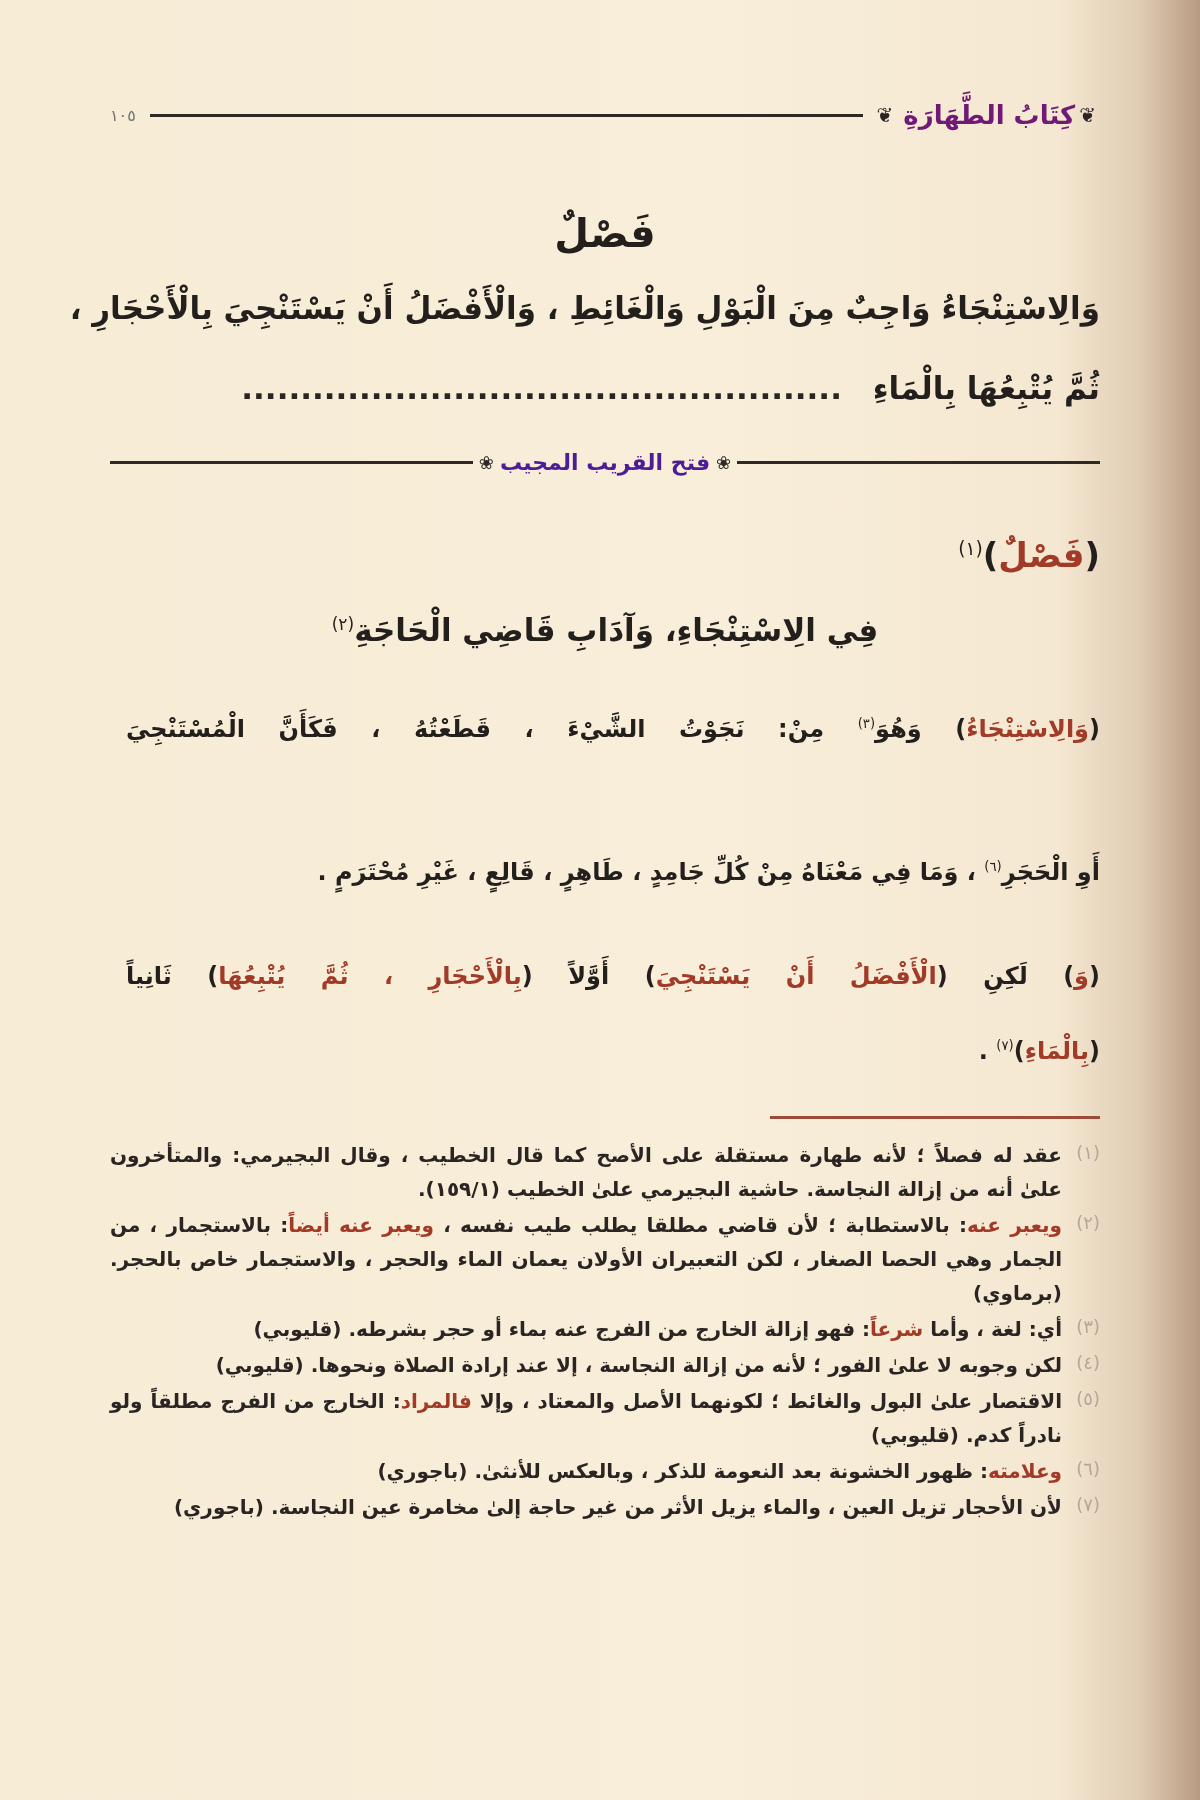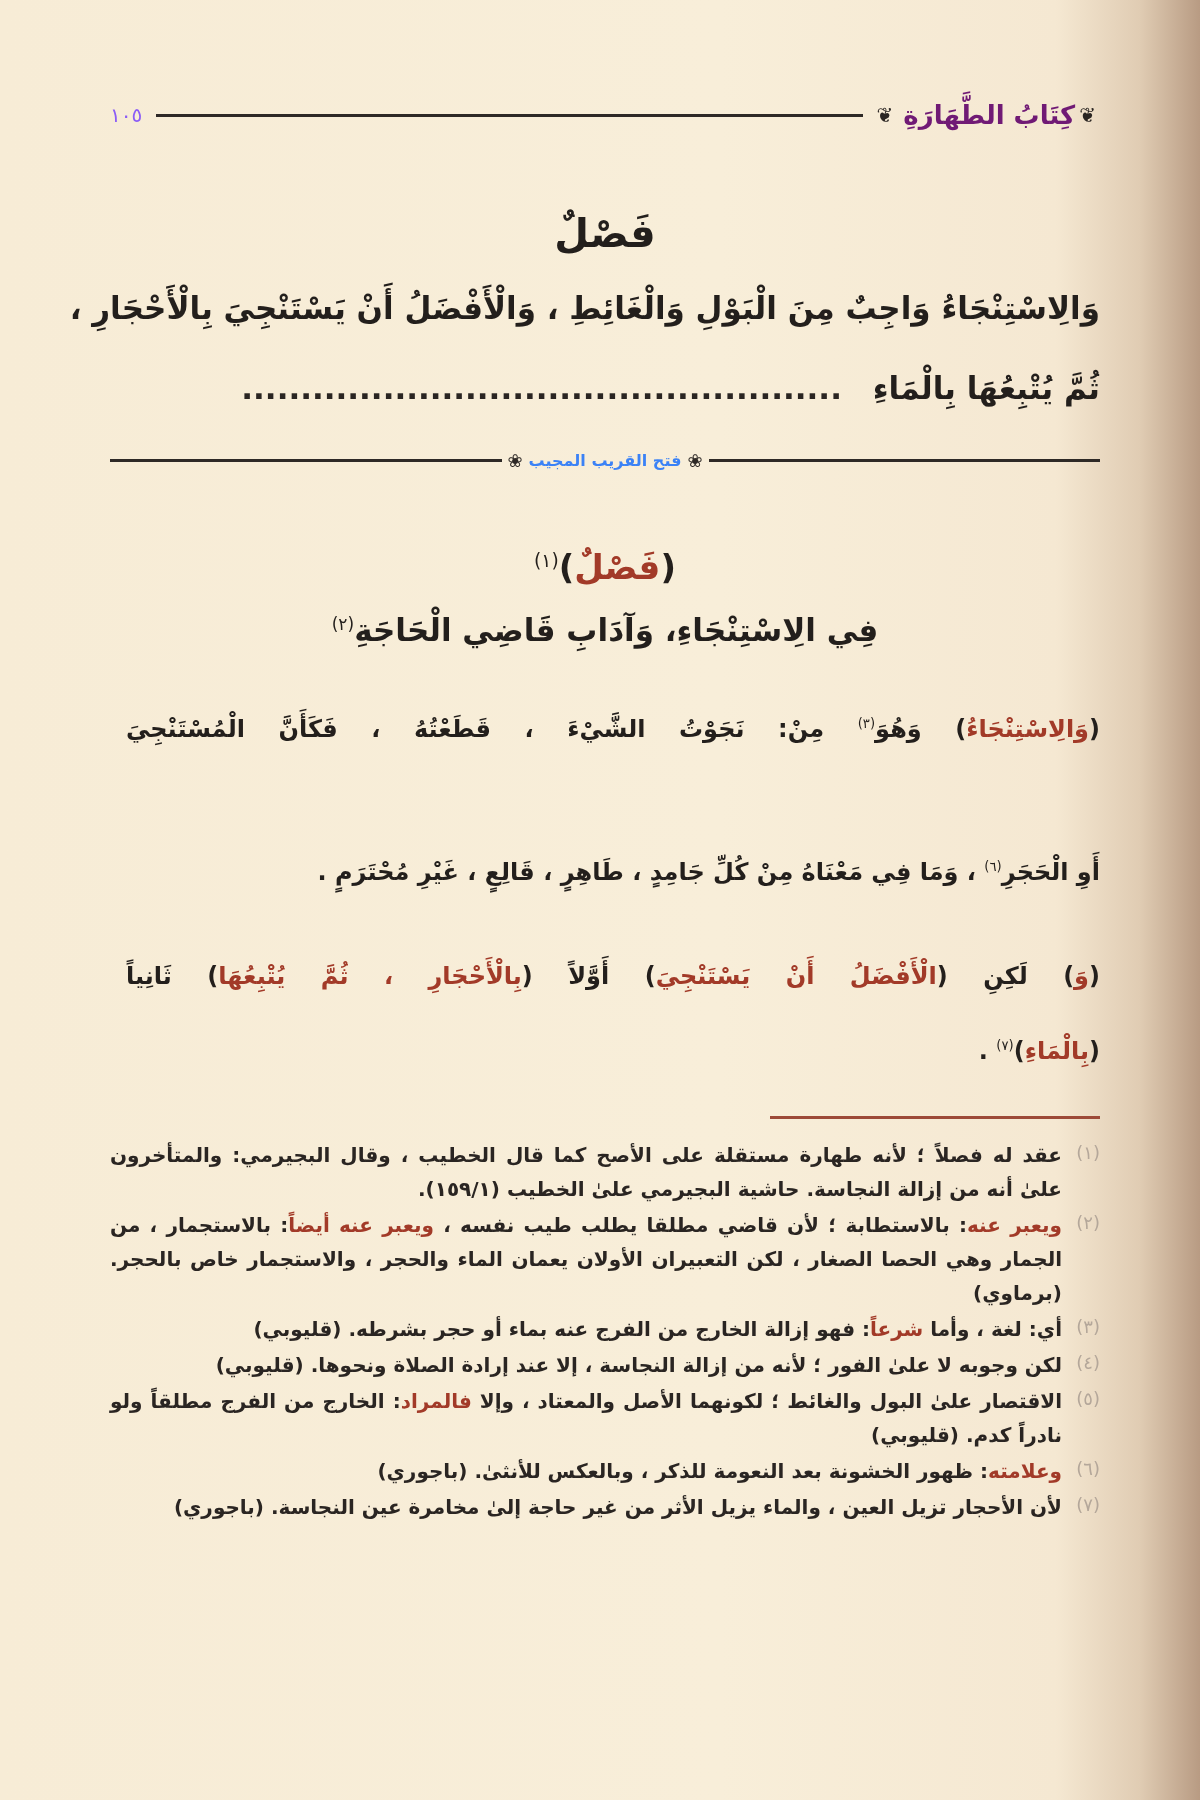--- a/index.html
+++ b/index.html
@@ -46,22 +46,22 @@
     color: #2a2522;
     padding: 0 4px;
   }
   .header-rule {
     flex: 1;
     height: 3px;
     background: #2e2926;
     margin: 0 10px;
   }
   .page-number {
-    font-size: 20px;
-    color: #8b5cf6;
+    font-size: 16px;
+    color: #737373;
     white-space: nowrap;
     padding-right: 4px;
     letter-spacing: 3px;
   }
 
   
   .matn-title {
     position: absolute;
     top: 210px;
     left: 0; right: 0;
@@ -99,35 +99,34 @@
     flex: 1;
     height: 3px;
     background: #2e2926;
   }
   .commentary-divider .ornament {
     font-size: 18px;
     color: #2e2926;
     padding: 0 6px;
   }
   .commentary-title {
-    font-size: 16px;
-    font-weight: bold;
-    color: #3b82f6;
+    font-size: 22px;
+    font-weight: bold;
+    color: #4c1d95;
     white-space: nowrap;
   }
 
   
   .fasl-heading {
     position: absolute;
     top: 535px;
     left: 0; right: 0;
-    text-align: center;
+    text-align: right;
     font-size: 34px;
     font-weight: bold;
-    margin-top: 12px;
   }
   .red { color: #a23a28; }
   .fn-ref {
     font-size: 0.55em;
     vertical-align: super;
     font-weight: normal;
   }
   .sub-heading {
     position: absolute;
     top: 612px;

